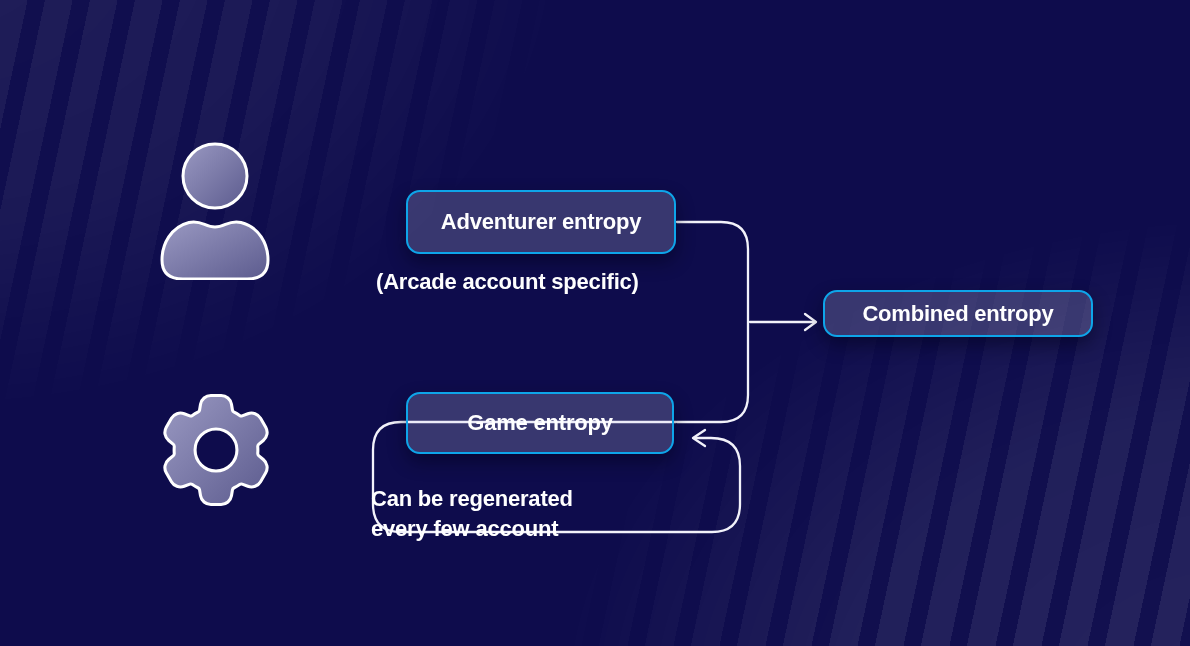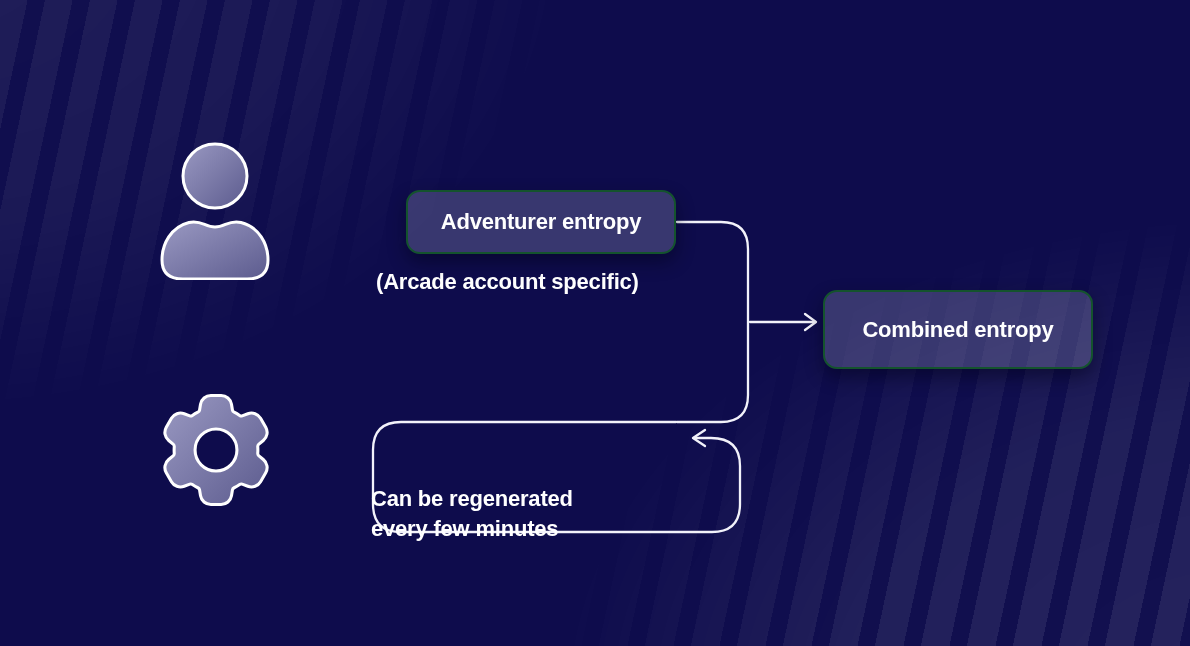--- a/index.html
+++ b/index.html
@@ -51,33 +51,33 @@
     z-index: 2;
   }
 
   .node {
     position: absolute;
     z-index: 3;
     display: flex;
     align-items: center;
     justify-content: center;
     background: rgba(214,214,240,0.215);
-    border: 2px solid #14532d;
+    border: 2px solid #0ea5e9;
     border-radius: 14px;
     box-shadow: 0 8px 18px rgba(2,2,20,0.45);
     color: #ffffff;
     font-size: 22px;
     font-weight: 700;
     letter-spacing: -0.2px;
     text-align: center;
   }
 
   .node-adventurer { left: 406px; top: 190px; width: 270px; height: 64px; }
   .node-game      { left: 406px; top: 392px; width: 268px; height: 62px; }
-  .node-combined  { left: 823px; top: 290px; width: 270px; height: 79px; }
+  .node-combined  { left: 823px; top: 290px; width: 270px; height: 47px; }
 
   .caption {
     position: absolute;
     z-index: 2;
     color: #ffffff;
     font-size: 22px;
     font-weight: 700;
     letter-spacing: -0.2px;
     text-align: left;
   }
@@ -125,23 +125,26 @@
     </defs>
     <path fill-rule="evenodd" clip-rule="evenodd" fill="url(#gradGear)" stroke="#ffffff" stroke-width="0.55" d="M11.078 2.25c-.917 0-1.699.663-1.85 1.567L9.05 4.889c-.02.12-.115.26-.297.348a7.493 7.493 0 0 0-.986.57c-.166.115-.334.126-.45.083L6.3 5.508a1.875 1.875 0 0 0-2.282.819l-.922 1.597a1.875 1.875 0 0 0 .432 2.385l.84.692c.095.078.17.229.154.43a7.598 7.598 0 0 0 0 1.139c.015.2-.059.352-.153.43l-.841.692a1.875 1.875 0 0 0-.432 2.385l.922 1.597a1.875 1.875 0 0 0 2.282.818l1.019-.382c.115-.043.283-.031.45.082.312.214.641.405.985.57.182.088.277.228.297.35l.178 1.071c.151.904.933 1.567 1.85 1.567h1.844c.916 0 1.699-.663 1.85-1.567l.178-1.072c.02-.12.114-.26.297-.349.344-.165.673-.356.985-.57.167-.114.335-.125.45-.082l1.02.382a1.875 1.875 0 0 0 2.28-.819l.923-1.597a1.875 1.875 0 0 0-.432-2.385l-.84-.692c-.095-.078-.17-.23-.154-.43a7.614 7.614 0 0 0 0-1.139c-.016-.2.059-.352.153-.43l.84-.692c.708-.582.891-1.59.433-2.385l-.922-1.597a1.875 1.875 0 0 0-2.282-.818l-1.02.382c-.114.043-.282.031-.449-.083a7.49 7.49 0 0 0-.985-.57c-.183-.087-.277-.227-.297-.348l-.179-1.072a1.875 1.875 0 0 0-1.85-1.567h-1.843ZM12 15.75a3.75 3.75 0 1 0 0-7.5 3.75 3.75 0 0 0 0 7.5Z"></path>
   </svg>
 
   <div class="node node-adventurer">
     <span>Adventurer entropy</span>
   </div>
 
   <div class="caption caption-adventurer">(Arcade account specific)</div>
 
+  <div class="node node-game">
+    <span>Game entropy</span>
+  </div>
 
   <div class="caption caption-game">
     <div>Can be regenerated</div>
-    <div>every few minutes</div>
+    <div>every few account</div>
   </div>
 
   <div class="node node-combined">
     <span>Combined entropy</span>
   </div>
 
 </div>
 
 </body></html>

